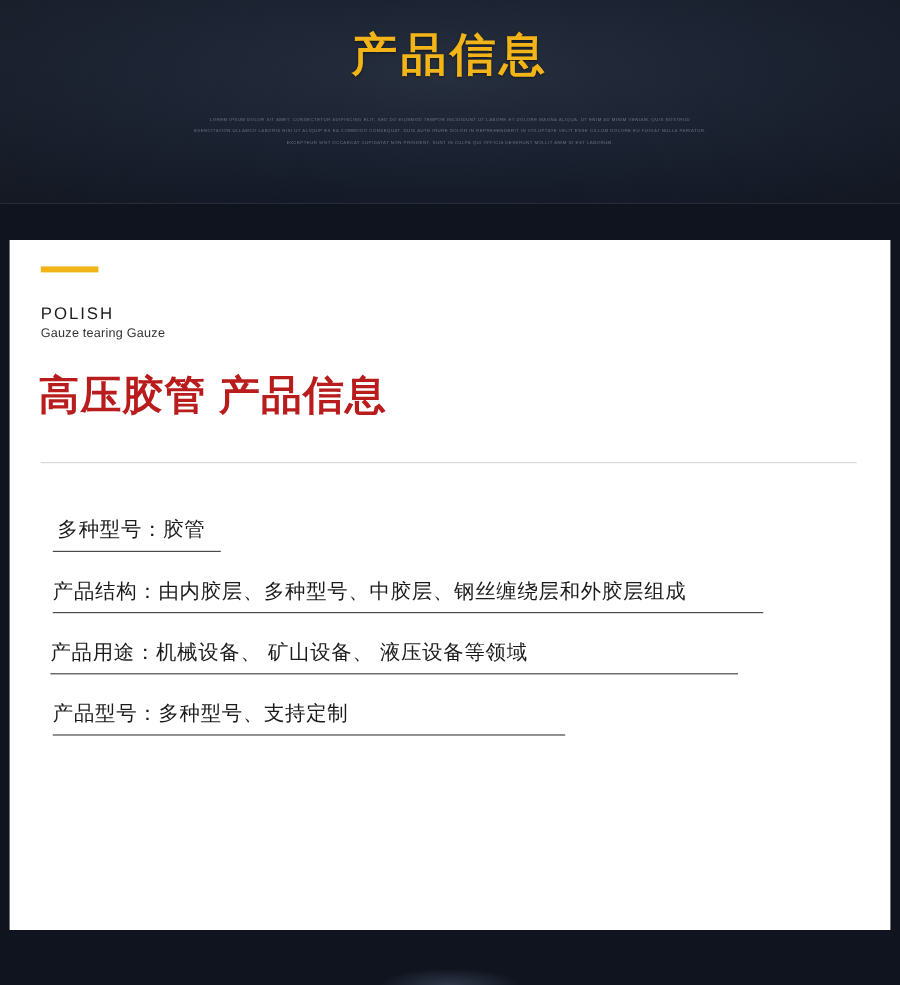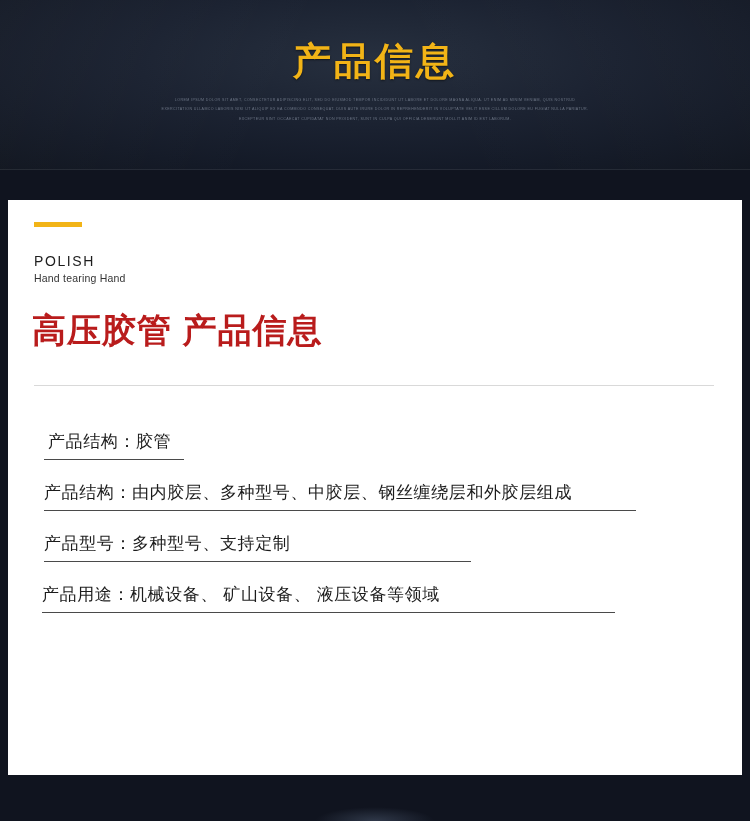--- a/index.html
+++ b/index.html
@@ -29,21 +29,21 @@
     position: absolute;
     left: 0; right: 0; top: 0;
     height: 170px;
     background:
       linear-gradient(115deg, rgba(255,255,255,0.03) 0%, rgba(255,255,255,0) 40%),
       linear-gradient(245deg, rgba(255,255,255,0.025) 0%, rgba(255,255,255,0) 45%);
     pointer-events: none;
   }
   .banner-title {
     position: absolute;
-    top: 42px;
+    top: 27px;
     left: 0;
     width: 750px;
     text-align: center;
     color: #f2b417;
     font-size: 38px;
     font-weight: bold;
     letter-spacing: 3px;
     line-height: 1;
     text-shadow: 0 1px 2px rgba(0,0,0,0.5);
   }
@@ -195,41 +195,41 @@
 EXERCITATION ULLAMCO LABORIS NISI UT ALIQUIP EX EA COMMODO CONSEQUAT. DUIS AUTE IRURE DOLOR IN REPREHENDERIT IN VOLUPTATE VELIT ESSE CILLUM DOLORE EU FUGIAT NULLA PARIATUR.
 EXCEPTEUR SINT OCCAECAT CUPIDATAT NON PROIDENT, SUNT IN CULPA QUI OFFICIA DESERUNT MOLLIT ANIM ID EST LABORUM.</div>
   <div class="banner-bottom-rule"></div>
 </div>
 
 <div class="card">
   <div class="accent-bar"></div>
 
   <div class="brand">
     <div class="brand-name">POLISH</div>
-    <div class="brand-tag">Hand tearing Hand</div>
+    <div class="brand-tag">Gauze tearing Gauze</div>
   </div>
 
   <div class="main-title">高压胶管 产品信息</div>
   <div class="title-rule"></div>
 
   <div class="specs">
     <div class="spec-row row1">
-      <div class="spec-text">产品结构：胶管</div>
+      <div class="spec-text">多种型号：胶管</div>
       <div class="spec-underline"></div>
     </div>
     <div class="spec-row row2">
       <div class="spec-text">产品结构：由内胶层、多种型号、中胶层、钢丝缠绕层和外胶层组成</div>
       <div class="spec-underline"></div>
     </div>
+    <div class="spec-row row3">
+      <div class="spec-text">产品用途：机械设备、 矿山设备、 液压设备等领域</div>
+      <div class="spec-underline"></div>
+    </div>
     <div class="spec-row row4">
       <div class="spec-text">产品型号：多种型号、支持定制</div>
-      <div class="spec-underline"></div>
-    </div>
-    <div class="spec-row row3">
-      <div class="spec-text">产品用途：机械设备、 矿山设备、 液压设备等领域</div>
       <div class="spec-underline"></div>
     </div>
   </div>
 </div>
 
 <div class="footer">
   <div class="footer-glow"></div>
 </div>
 
 </body></html>

